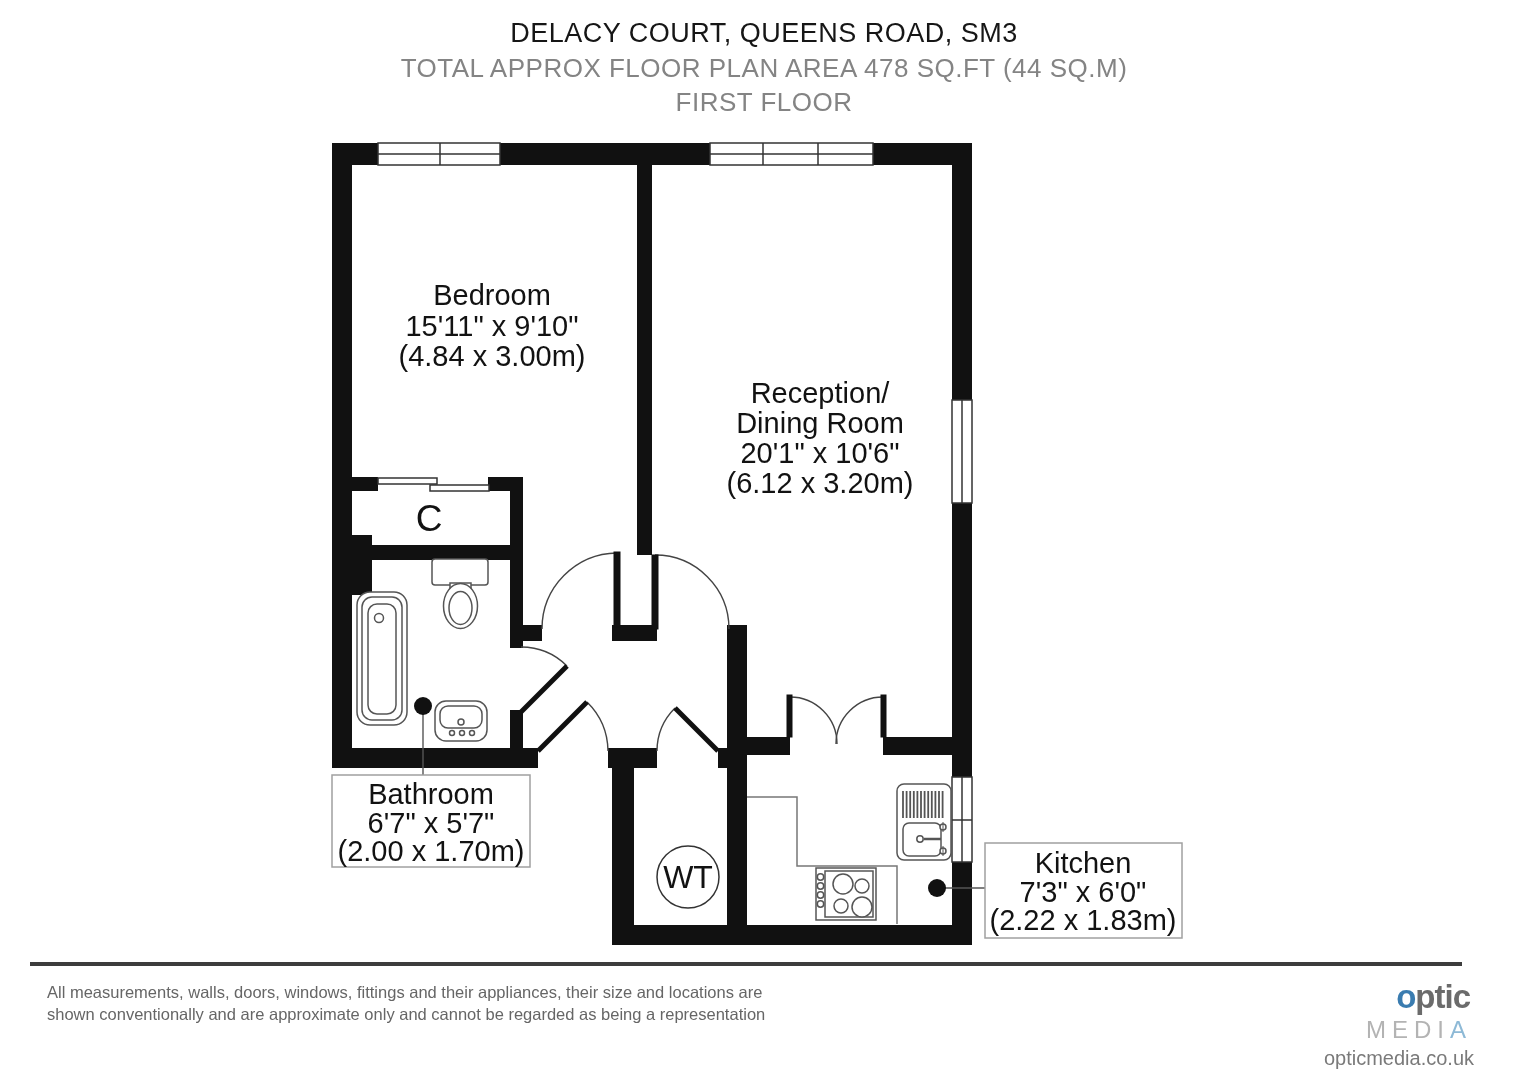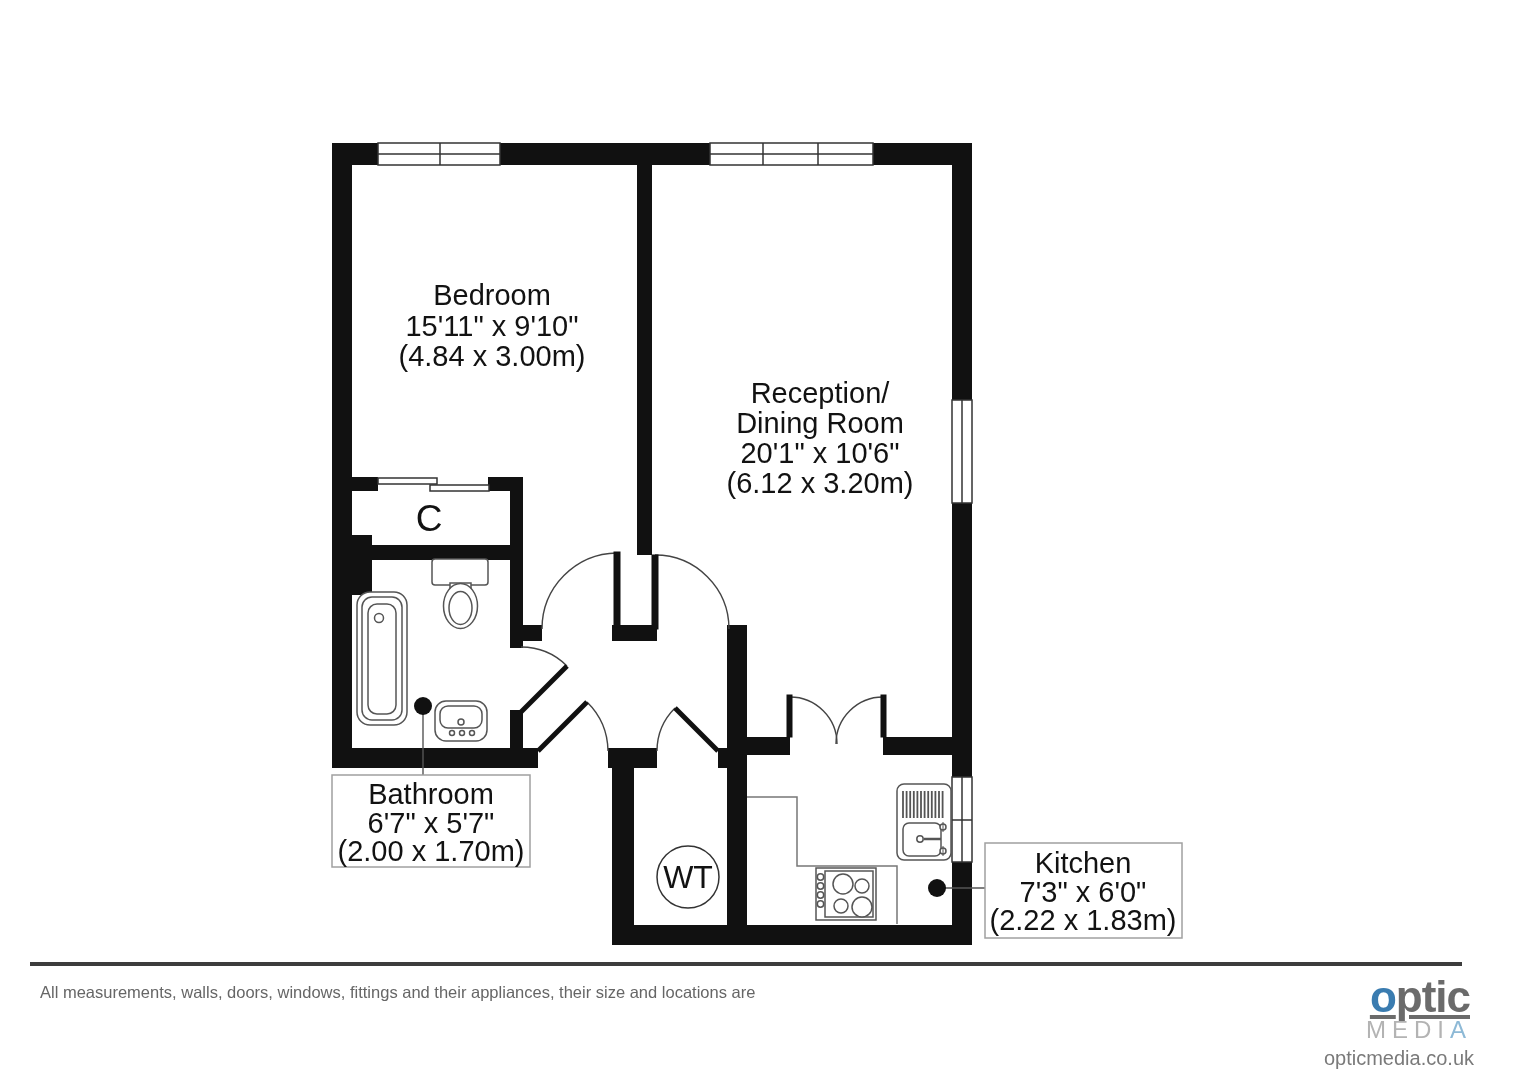--- a/index.html
+++ b/index.html
@@ -8,33 +8,38 @@
   .header{position:absolute;left:0;top:18px;width:100%;text-align:center;}
   .header .title{font-size:27px;color:#161616;letter-spacing:.5px;}
   .header .subtitle{font-size:26px;color:#848484;margin-top:4px;letter-spacing:.5px;}
   .header .floor{font-size:26px;color:#848484;margin-top:3px;letter-spacing:.5px;}
   svg text{font-family:"Liberation Sans", sans-serif;}
   .room-label{font-size:29px;fill:#121212;}
   .c-label{font-size:37px;fill:#121212;}
   .wt-label{font-size:32px;fill:#121212;}
   .box-label{font-size:29px;fill:#121212;}
   .footer-line{position:absolute;left:30px;top:962px;width:1432px;height:4px;background:#3d3d3d;}
-  .disclaimer{position:absolute;left:40px;top:981px;font-size:16.5px;line-height:22px;color:#666;}
+  .disclaimer{position:absolute;left:47px;top:981px;font-size:16.5px;line-height:22px;color:#666;}
   .logo{position:absolute;left:1318px;top:974px;width:156px;display:flex;flex-direction:column;align-items:flex-end;}
-  .logo .row1{font-size:44px;font-weight:bold;letter-spacing:-1px;color:#6b6b6b;line-height:46px;padding-right:4px;text-decoration:underline;}
+  .logo .row1{font-size:33px;font-weight:bold;letter-spacing:-1px;color:#6b6b6b;line-height:46px;padding-right:4px;}
   .logo .row1 .o{color:#3a7cb0;}
   .logo .row2{font-size:24px;letter-spacing:6px;color:#b3b3b3;margin-top:-4px;padding-right:2px;}
   .logo .row2 .a{color:#8db9d6;}
   .logo .row3{font-size:20px;color:#7a7a7a;margin-top:3px;margin-left:44px;}
 </style>
 </head>
 <body>
 
 <div class="stage">
 
+  <div class="header">
+    <div class="title">DELACY COURT, QUEENS ROAD, SM3</div>
+    <div class="subtitle">TOTAL APPROX FLOOR PLAN AREA 478 SQ.FT (44 SQ.M)</div>
+    <div class="floor">FIRST FLOOR</div>
+  </div>
 
   <svg width="1528" height="1080" viewBox="0 0 1528 1080">
 
     <g fill="#111111">
       <rect x="332" y="143" width="46" height="22"></rect>
       <rect x="500" y="143" width="210" height="22"></rect>
       <rect x="873" y="143" width="99" height="22"></rect>
       <rect x="332" y="165" width="20" height="601"></rect>
       <rect x="332" y="535" width="40" height="60"></rect>
       <rect x="952" y="165" width="20" height="235"></rect>
@@ -203,20 +208,21 @@
       <text class="box-label" x="1083" y="873" text-anchor="middle">Kitchen</text>
       <text class="box-label" x="1083" y="902" text-anchor="middle">7'3" x 6'0"</text>
       <text class="box-label" x="1083" y="930" text-anchor="middle">(2.22 x 1.83m)</text>
     </g>
   </svg>
 
   
   <div class="footer-line"></div>
   <div class="disclaimer">
     <div>All measurements, walls, doors, windows, fittings and their appliances, their size and locations are</div>
+    <div>shown conventionally and are approximate only and cannot be regarded as being a representation</div>
   </div>
 
   <div class="logo">
     <div class="row1"><span class="o">o</span><span>ptic</span></div>
     <div class="row2"><span>MEDI</span><span class="a">A</span></div>
     <div class="row3">opticmedia.co.uk</div>
   </div>
 
 </div>
 

